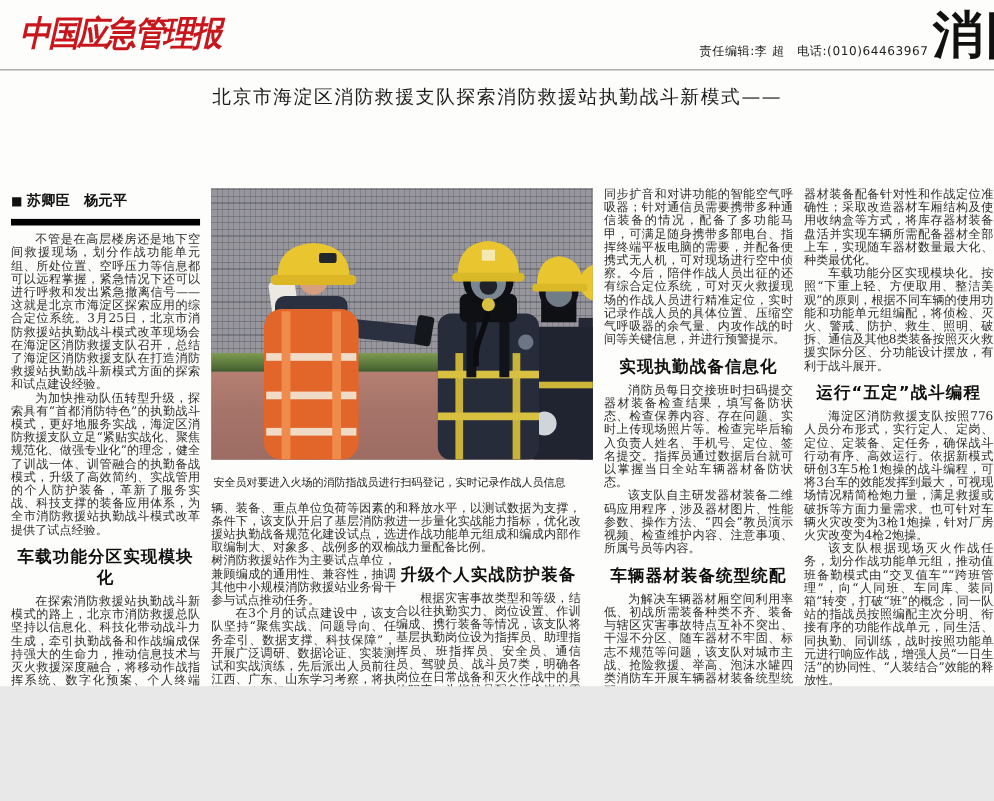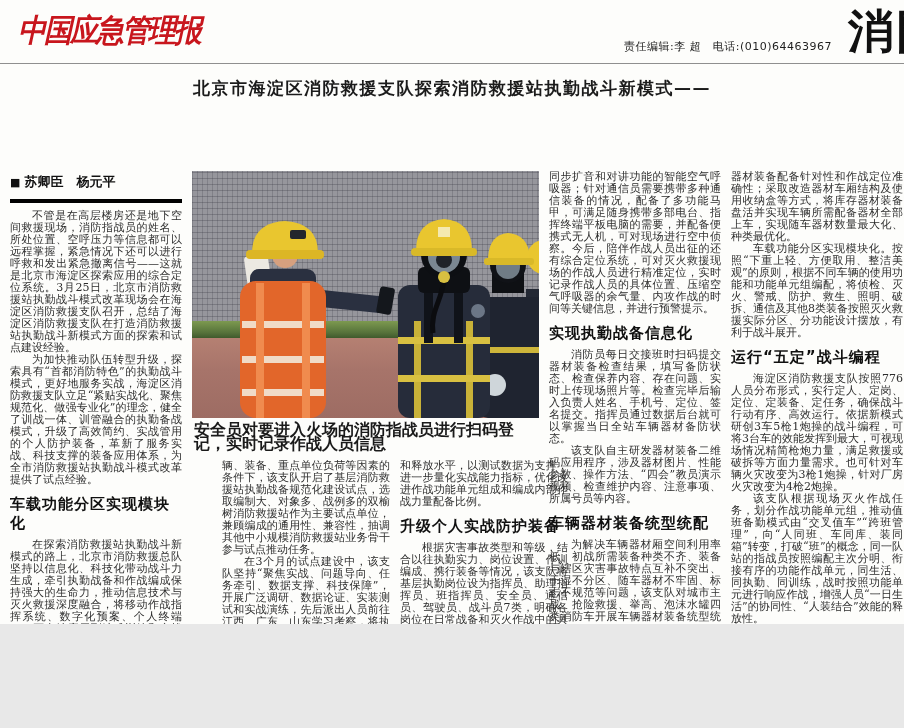--- a/index.html
+++ b/index.html
@@ -3,53 +3,53 @@
 <meta charset="utf-8">
 <style>
   html,body{margin:0;padding:0;background:#e8e8e8;}
   .page{position:relative;width:904px;height:624px;margin:0 auto;background:#fdfdfb;overflow:hidden;
         font-family:"DejaVu Serif","Liberation Serif",serif;color:#2b2b2b;}
   
   .header{position:relative;height:63px;border-bottom:1px solid #8f8f8f;}
   .logo{position:absolute;left:18px;top:14px;font-size:28px;font-weight:bold;font-style:italic;
         color:#c8161d;letter-spacing:-2px;transform:scaleY(1.12);transform-origin:left bottom;
         font-family:"DejaVu Serif",serif;white-space:nowrap;}
-  .editor-info{position:absolute;right:72px;bottom:9px;font-size:11px;color:#1d1d1d;
+  .editor-info{position:absolute;right:60px;bottom:9px;font-size:11px;color:#1d1d1d;
         font-family:"DejaVu Sans","Liberation Sans",sans-serif;letter-spacing:.5px;}
   .section-title{position:absolute;right:-42px;bottom:0px;font-size:46px;font-weight:900;color:#111;
         font-family:"DejaVu Sans","Liberation Sans",sans-serif;letter-spacing:3px;white-space:nowrap;}
   
   .headline-block{height:103px;text-align:center;padding-top:13px;box-sizing:border-box;}
-  .kicker{font-size:17px;font-weight:700;color:#1b1b1b;letter-spacing:1.5px;}
+  .kicker{font-size:17px;font-weight:400;color:#1b1b1b;letter-spacing:1.5px;}
   .main-title{margin-top:7px;font-size:43px;font-weight:900;color:#141414;letter-spacing:1px;
         font-family:"DejaVu Sans","Liberation Sans",sans-serif;white-space:nowrap;}
   
   .body-row{display:flex;gap:10px;padding:4px 5px 0 10px;align-items:flex-start;}
   .col{flex:0 0 172px;width:172px;height:552px;overflow:hidden;}
   .photo-group{flex:0 0 347px;width:347px;}
-  .photo-cols{display:flex;gap:10px;margin-left:30px;}
+  .photo-cols{display:flex;}
   .photo-cols .col{flex:0 0 168px;width:168px;height:268px;}
   .para{margin:0;font-size:11px;line-height:12px;text-align:justify;text-indent:2em;color:#2d2d2d;}
   .para.cont{text-indent:0;}
-  .col-heading{margin:9px 0 6px;font-size:15px;font-weight:bold;color:#101010;
+  .col-heading{margin:9px 0 6px;font-size:15px;font-weight:bold;text-align:center;color:#101010;
         letter-spacing:1px;font-family:"DejaVu Sans","Liberation Sans",sans-serif;}
-  .byline{font-size:13px;font-weight:bold;color:#111;border-bottom:4px solid #000000;
+  .byline{font-size:13px;font-weight:bold;color:#111;border-bottom:6px solid #000000;
         padding:2px 0 8px 0;margin-bottom:7px;font-family:"DejaVu Sans","Liberation Sans",sans-serif;}
   .byline .sq{font-size:11px;margin-right:4px;}
   
   .photo{position:relative;width:347px;height:247px;overflow:hidden;background:#97979d;}
   .wall{position:absolute;left:0;top:0;width:347px;height:152px;background:#96969c;
         background-image:repeating-linear-gradient(0deg,rgba(55,55,66,.30) 0 1px,transparent 1px 6px),
                          repeating-linear-gradient(90deg,rgba(55,55,66,.22) 0 1px,transparent 1px 5px);}
   .hedge{position:absolute;left:0;top:150px;width:347px;height:17px;
         background:linear-gradient(180deg,#7d9a50 0%,#55713a 70%,#3f5a2c 100%);}
   .ground{position:absolute;left:0;top:167px;width:347px;height:80px;
         background:linear-gradient(180deg,#b58072 0%,#a7746a 40%,#9d6c63 100%);}
   .figures{position:absolute;left:0;top:0;}
-  .caption{margin:5px 2px 9px 2px;font-size:16px;line-height:14px;font-weight:bold;color:#1a1a1a;
+  .caption{margin:15px 2px 9px 2px;font-size:10px;line-height:14px;font-weight:normal;color:#1a1a1a;
         font-family:"DejaVu Sans","Liberation Sans",sans-serif;}
 </style>
 </head>
 <body>
 
 <div class="page">
 
   <div class="header">
     <div class="logo">中国应急管理报</div>
     <div class="editor-info">责任编辑:李 超　电话:(010)64463967</div>
@@ -60,21 +60,21 @@
     <div class="kicker">北京市海淀区消防救援支队探索消防救援站执勤战斗新模式——</div>
   </div>
 
   <div class="body-row">
 
     <div class="col">
       <div class="byline">
         <span class="sq">■</span><span>苏卿臣　杨元平</span>
       </div>
       <div>
-          <p class="para">不管是在高层楼房还是地下空间救援现场，消防指战员的姓名、所处位置、空呼压力等信息都可以远程掌握，紧急情况下还可以进行呼救和发出紧急撤离信号——这就是北京市海淀区探索应用的综合定位系统。3月25日，北京市消防救援站执勤战斗模式改革现场会在海淀区消防救援支队召开，总结了海淀区消防救援支队在打造消防救援站执勤战斗新模式方面的探索和试点建设经验。</p>
+          <p class="para">不管是在高层楼房还是地下空间救援现场，划分作战功能单元组、所处位置、空呼压力等信息都可以远程掌握，紧急情况下还可以进行呼救和发出紧急撤离信号——这就是北京市海淀区探索应用的综合定位系统。3月25日，北京市消防救援站执勤战斗模式改革现场会在海淀区消防救援支队召开，总结了海淀区消防救援支队在打造消防救援站执勤战斗新模式方面的探索和试点建设经验。</p>
           <p class="para">为加快推动队伍转型升级，探索具有“首都消防特色”的执勤战斗模式，更好地服务实战，海淀区消防救援支队立足“紧贴实战化、聚焦规范化、做强专业化”的理念，健全了训战一体、训管融合的执勤备战模式，升级了高效简约、实战管用的个人防护装备，革新了服务实战、科技支撑的装备应用体系，为全市消防救援站执勤战斗模式改革提供了试点经验。</p>
           <h3 class="col-heading">车载功能分区实现模块化</h3>
           <p class="para">在探索消防救援站执勤战斗新模式的路上，北京市消防救援总队坚持以信息化、科技化带动战斗力生成，牵引执勤战备和作战编成保持强大的生命力，推动信息技术与灭火救援深度融合，将移动作战指挥系统、数字化预案、个人终端APP更多地应用到编成训练和实战使用中，解决以往工作手段滞后、方法老套等问题。辖区内科技企业、军事要地、高等院校、高层建筑、北京市海淀区消防救援支队探索消防救援站执勤战斗新模式。</p>
           <p class="para">该支队坚持双主官领衔统筹、班子成员分工负责，组建由支队专家库成员、机关科室骨干、支队和站级指挥员构成的专班，制定工作方案和目标任务清单、工期倒排清单，划清责任田、制定路线图。</p>
         </div>
     </div>
 
     <div class="photo-group">
       <div class="photo">
         <div class="wall"></div>

